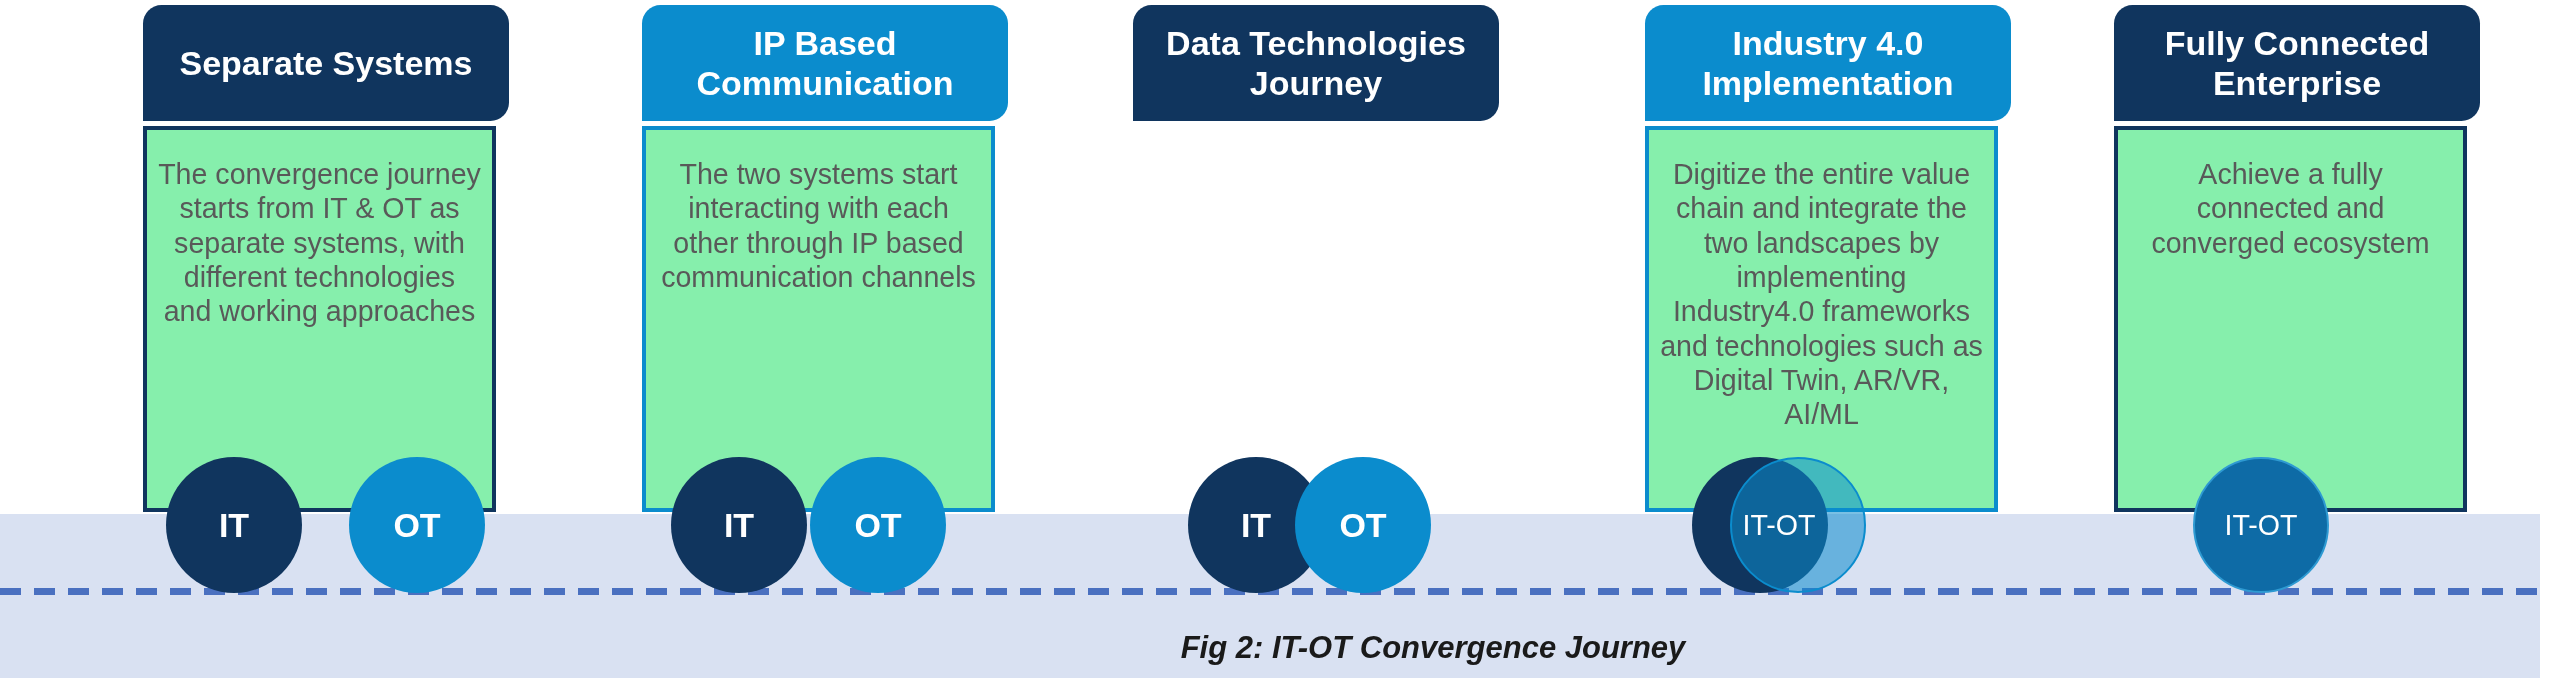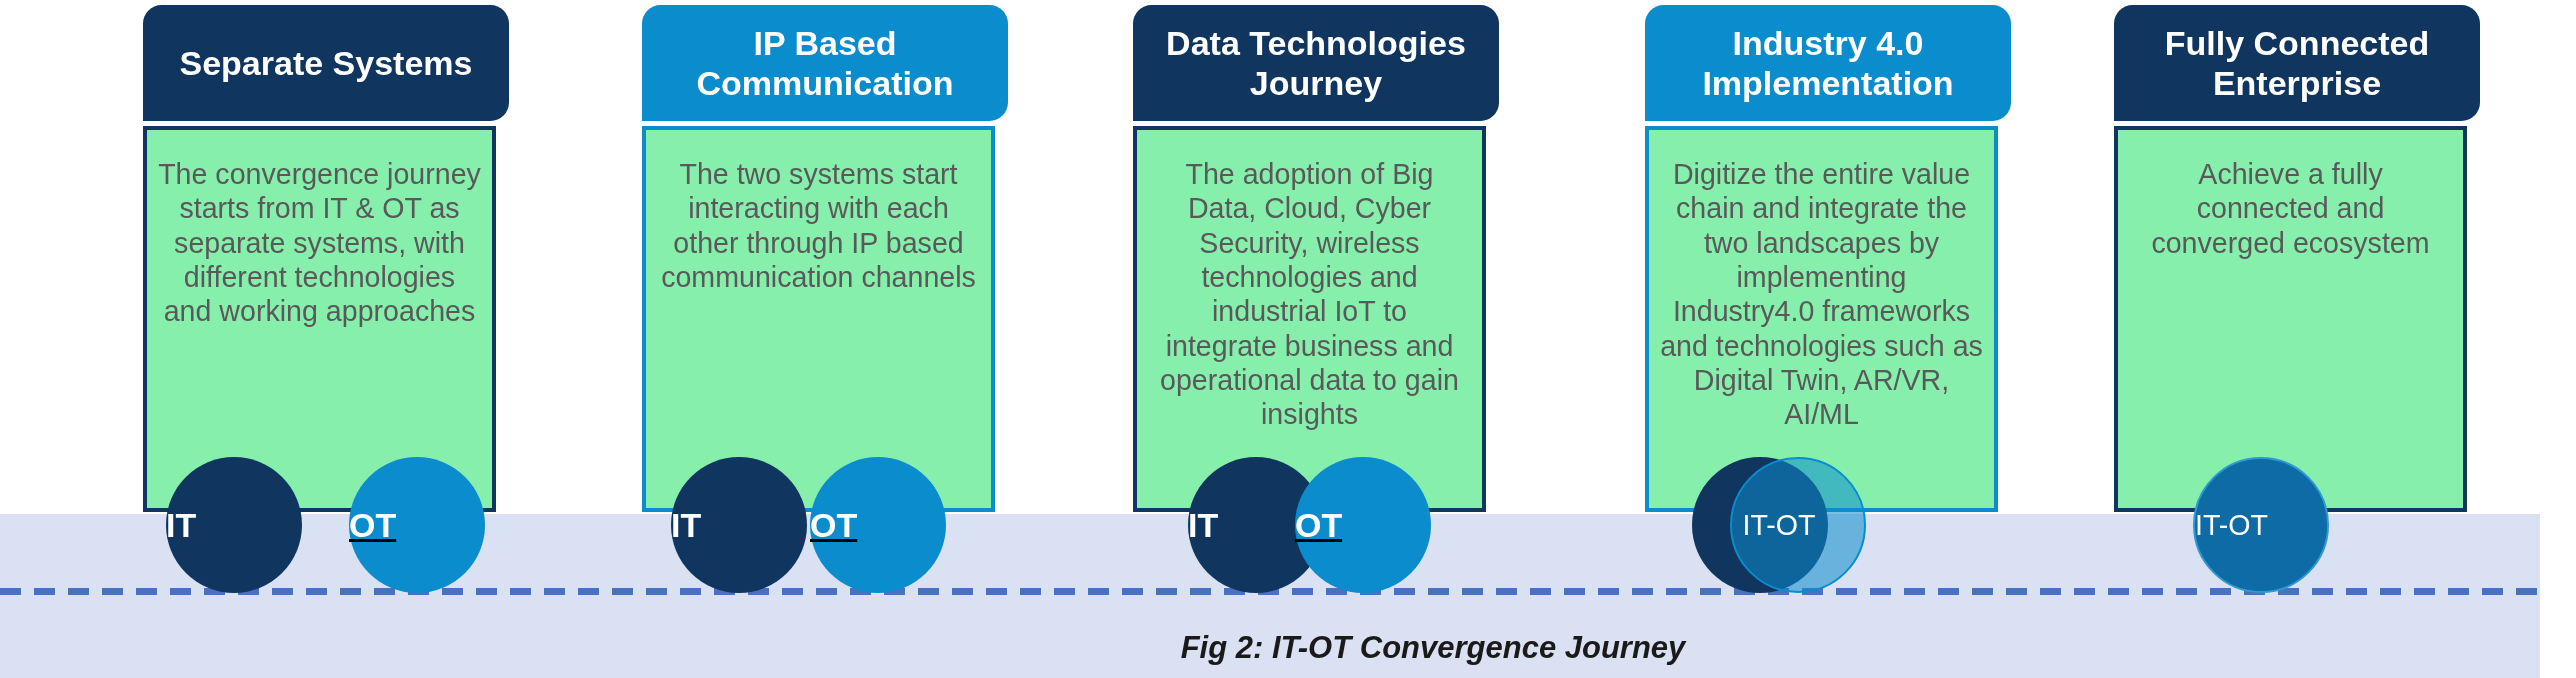--- a/index.html
+++ b/index.html
@@ -43,25 +43,25 @@
     background:#86efac;border:4.2px solid #10355e;
     text-align:center;padding:27px 6.7px 0 6.7px;
   }
   .card.theme-blue .card-body{border-color:#0b8ccd;}
   .card-desc{
     color:#595959;font-size:28.6px;line-height:1.2;white-space:pre-line;
   }
   
   .circle{
     position:absolute;top:457px;width:136px;height:136px;border-radius:50%;
-    display:flex;align-items:center;justify-content:flex-start;z-index:5;
+    display:flex;align-items:center;justify-content:center;z-index:5;
   }
   .circle .c-label{color:#ffffff;font-weight:bold;font-size:34px;}
   .circle.it{background:#10355e;}
-  .circle.ot{background:#0b8ccd;text-decoration:underline;}
+  .circle.ot{background:#0b8ccd;}
   
   #c1-it{left:166px;} #c1-ot{left:349px;}
   
   #c2-it{left:671px;} #c2-ot{left:810px;}
   
   #c3-it{left:1188px;z-index:5;} #c3-ot{left:1295px;z-index:6;}
   
   .venn{position:absolute;left:1692px;top:457px;width:174px;height:136px;z-index:6;}
   .venn .v-dark{
     position:absolute;left:0;top:0;width:136px;height:136px;border-radius:50%;
@@ -117,30 +117,20 @@
 other through IP based
 communication channels</div>
     </div>
   </div>
 
   <div class="card theme-navy" id="card-3">
     <div class="card-header navy">
       <div class="card-title">Data Technologies
 Journey</div>
     </div>
-    <div class="card-body">
-      <div class="card-desc">The adoption of Big
-Data, Cloud, Cyber
-Security, wireless
-technologies and
-industrial IoT to
-integrate business and
-operational data to gain
-insights</div>
-    </div>
   </div>
 
   <div class="card theme-blue" id="card-4">
     <div class="card-header blue">
       <div class="card-title">Industry 4.0
 Implementation</div>
     </div>
     <div class="card-body">
       <div class="card-desc">Digitize the entire value
 chain and integrate the

